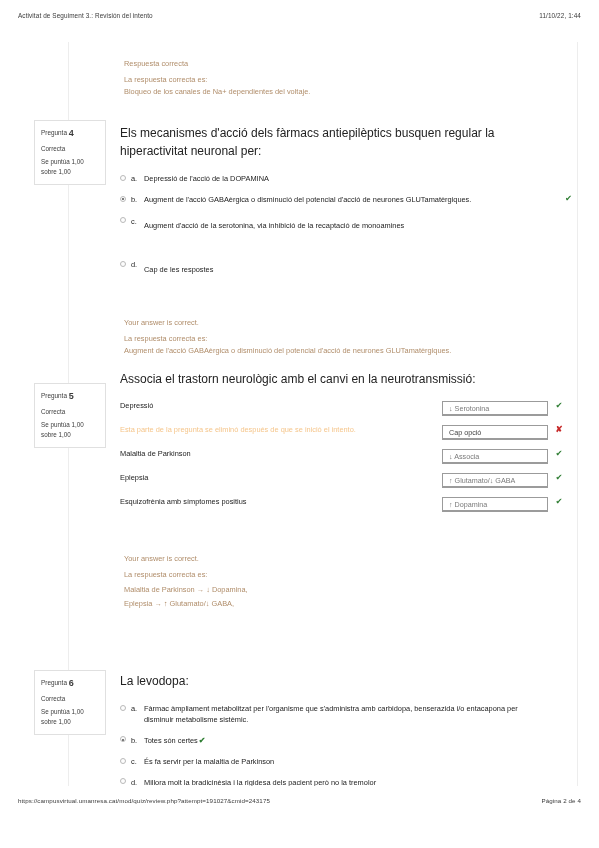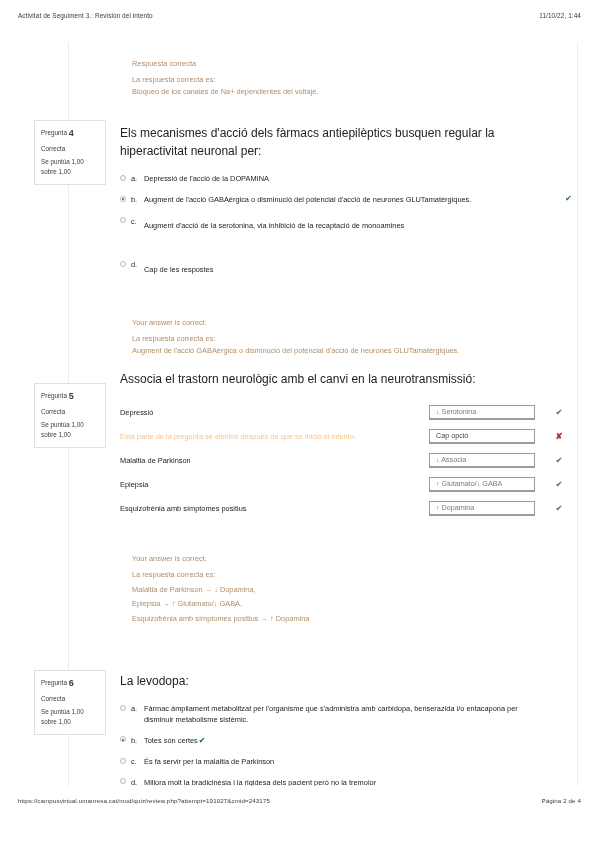--- a/index.html
+++ b/index.html
@@ -54,21 +54,21 @@
     position: absolute;
     top: 42px;
     left: 0;
     width: 599px;
     height: 740px;
   }
 
   
   .feedback {
     position: absolute;
-    left: 132px;
+    left: 124px;
     width: 430px;
     font-size: 7.4px;
     color: #b08d6a;
     line-height: 1.55;
   }
   .feedback .fb-line { display: block; }
   .feedback .gap { display: block; height: 5px; }
 
   
   .qinfo {
@@ -157,24 +157,22 @@
     font-size: 8px;
     font-weight: bold;
     margin-left: 1px;
   }
 
   
   .match-table { margin-top: 13px; }
   .match-row {
     position: relative;
     display: flex;
-    align-items: center;
     height: 22px;
     margin-bottom: 2px;
-    gap: 13px;
   }
   .match-label {
     flex: 1 1 auto;
     font-size: 7.4px;
     color: #222;
   }
   .match-label.removed { color: #f5c58a; }
   .select-box {
     flex: 0 0 auto;
     width: 106px;
@@ -322,21 +320,20 @@
 
   <div class="feedback" style="top:511px;">
     <span class="fb-line">Your answer is correct.</span>
     <span class="gap"></span>
     <span class="fb-line">La respuesta correcta es:</span>
     <span class="gap" style="height:3px;"></span>
     <span class="fb-line">Malaltia de Parkinson → ↓ Dopamina,</span>
     <span class="gap" style="height:3px;"></span>
     <span class="fb-line">Eplepsia → ↑ Glutamato/↓ GABA,</span>
     <span class="gap" style="height:3px;"></span>
-    <span class="fb-line">Esquizofrènia amb símptomes positius → ↑ Dopamina</span>
   </div>
 
   <div class="qinfo" style="top:628px;">
     <div class="qnum">
       <span>Pregunta</span>
       <b>6</b>
     </div>
     <div class="qstate">Correcta</div>
     <div class="qgrade">
       <div>Se puntúa 1,00</div>

